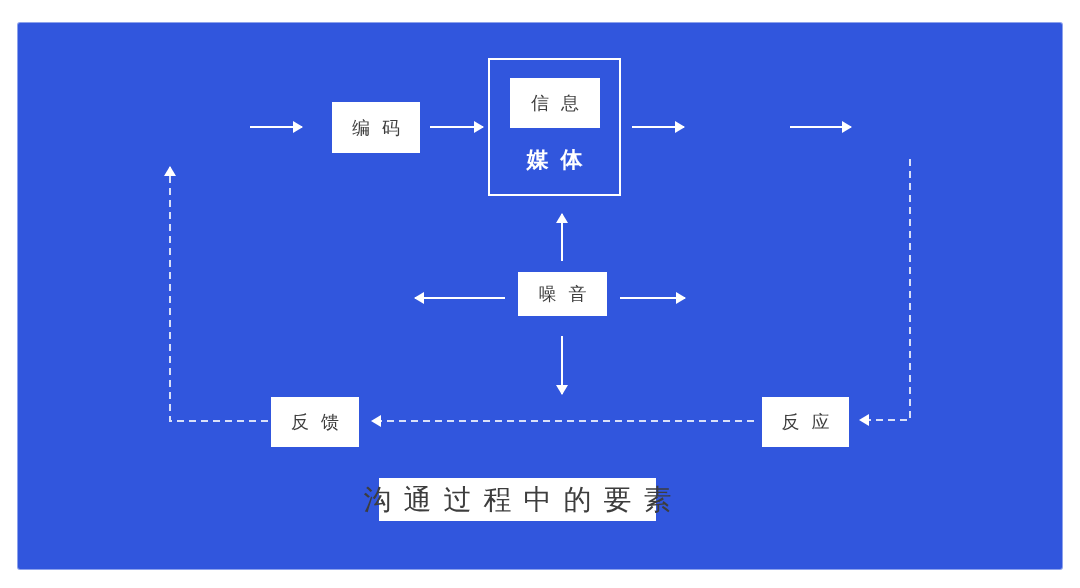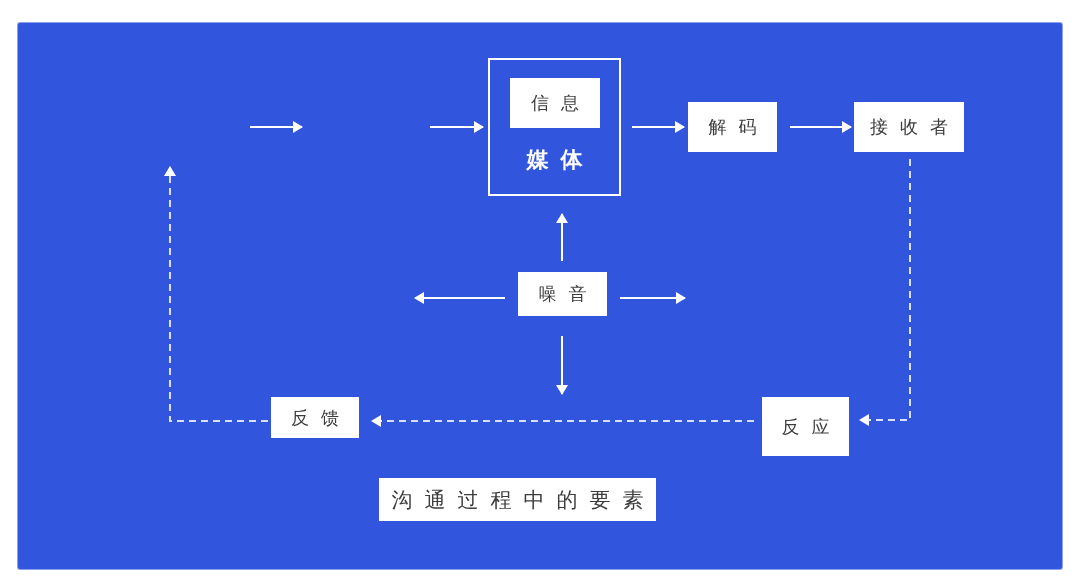--- a/index.html
+++ b/index.html
@@ -72,32 +72,32 @@
   }
   .title-box {
     position: absolute;
     left: 379px; top: 478px;
     width: 277px; height: 43px;
     background: var(--node-bg);
     color: var(--node-text);
     display: flex;
     align-items: center;
     justify-content: center;
-    font-size: 21px;
+    font-size: 28px;
     line-height: 1;
   }
   
   .n-sender   { left: 125px; top: 103px; width: 112px; height: 49px; }
   .n-encode   { left: 332px; top: 102px; width:  88px; height: 51px; }
   .n-message  { left: 510px; top:  78px; width:  90px; height: 50px; }
   .n-decode   { left: 688px; top: 102px; width:  89px; height: 50px; }
   .n-receiver { left: 854px; top: 102px; width: 110px; height: 50px; }
   .n-noise    { left: 518px; top: 272px; width:  89px; height: 44px; }
-  .n-feedback { left: 271px; top: 397px; width:  88px; height: 41px; }
-  .n-response { left: 762px; top: 397px; width:  87px; height: 59px; align-items: center; }
+  .n-feedback { left: 271px; top: 397px; width:  88px; height: 50px; }
+  .n-response { left: 762px; top: 397px; width:  87px; height: 50px; align-items: center; }
 </style>
 </head>
 <body>
 
 <div class="stage">
 
   <div class="panel"></div>
 
   <svg class="connectors" viewBox="0 0 1080 588" xmlns="http://www.w3.org/2000/svg">
     <defs>
@@ -114,35 +114,32 @@
     <line x1="562" y1="261" x2="562" y2="214" stroke="#FFFFFF" stroke-width="2" marker-end="url(#ah)"></line>
     <line x1="562" y1="336" x2="562" y2="394" stroke="#FFFFFF" stroke-width="2" marker-end="url(#ah)"></line>
     <line x1="505" y1="298" x2="415" y2="298" stroke="#FFFFFF" stroke-width="2" marker-end="url(#ah)"></line>
     <line x1="620" y1="298" x2="685" y2="298" stroke="#FFFFFF" stroke-width="2" marker-end="url(#ah)"></line>
 
     <path d="M910,159 L910,420 L860,420" fill="none" stroke="rgba(255,255,255,0.82)" stroke-width="2" stroke-dasharray="7 5" marker-end="url(#ah)"></path>
     <path d="M754,421 L372,421" fill="none" stroke="rgba(255,255,255,0.82)" stroke-width="2" stroke-dasharray="7 5" marker-end="url(#ah)"></path>
     <path d="M268,421 L170,421 L170,167" fill="none" stroke="rgba(255,255,255,0.82)" stroke-width="2" stroke-dasharray="7 5" marker-end="url(#ah)"></path>
   </svg>
 
+  <div class="node n-encode">
+    <span>编码</span>
+  </div>
 
   <div class="outer-frame"></div>
   <div class="node n-message">
     <span>信息</span>
   </div>
   <div class="ghost-label">
     <span>媒体</span>
   </div>
 
-  <div class="node n-decode">
-    <span>解码</span>
-  </div>
-  <div class="node n-receiver">
-    <span>接收者</span>
-  </div>
 
   <div class="node n-noise">
     <span>噪音</span>
   </div>
 
   <div class="node n-feedback">
     <span>反馈</span>
   </div>
   <div class="node n-response">
     <span>反应</span>

